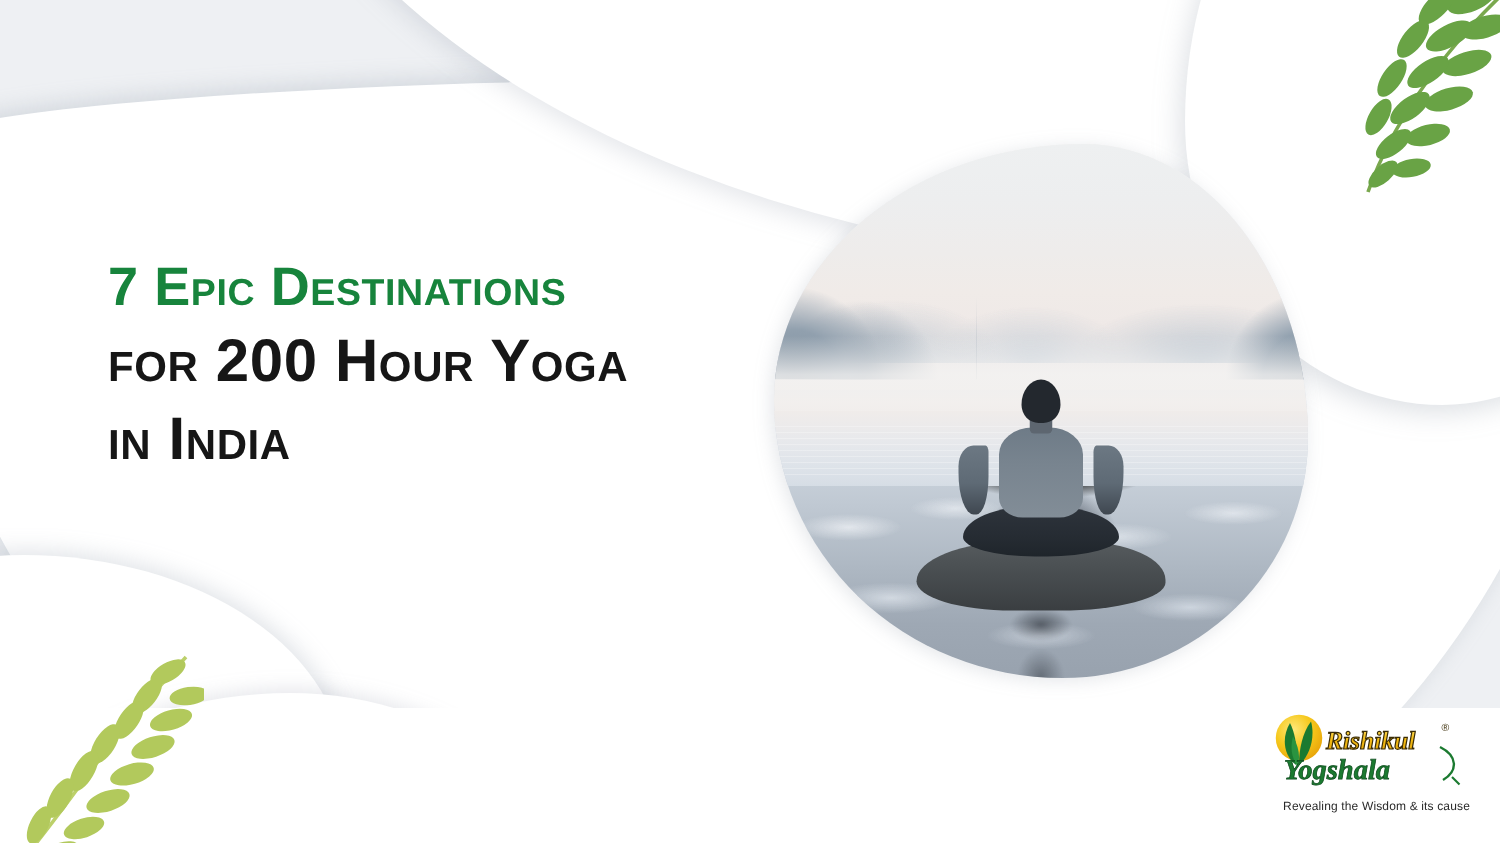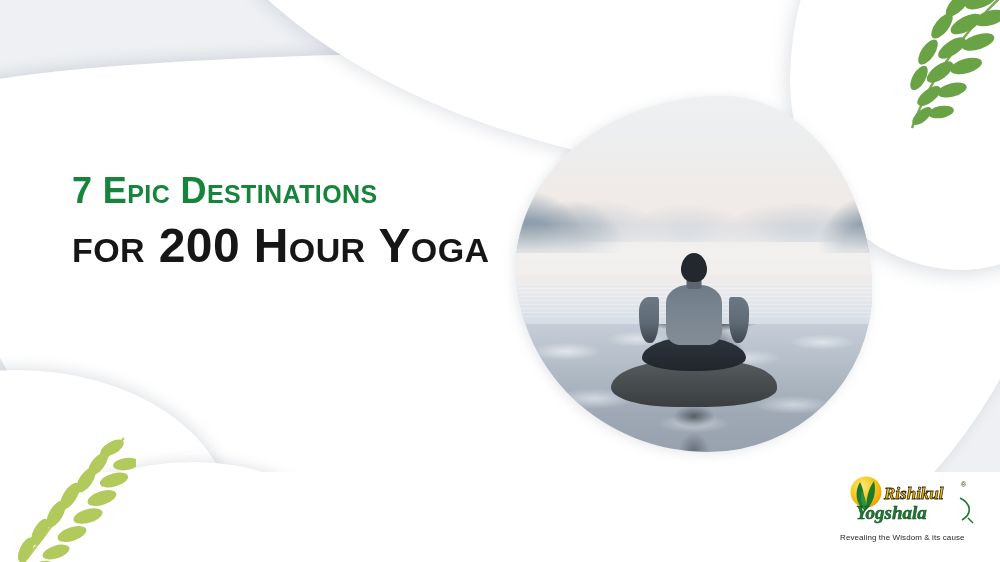--- a/index.html
+++ b/index.html
@@ -232,33 +232,33 @@
     position:absolute;
     left:72px; top:168px;
     width:420px;
     font-family:Liberation Sans, sans-serif;
     font-variant:small-caps;
     line-height:1.30;
     letter-spacing:0.4px;
   }
   .hl-line { display:block; white-space:nowrap; }
   .hl-1 { color:#17843c; font-size:36px; font-weight:700; }
-  .hl-2, .hl-3, .hl-4 { color:#161616; font-size:48px; font-weight:600; }
+  .hl-2, .hl-3, .hl-4 { color:#161616; font-size:40px; font-weight:600; }
   .hl-strong { font-weight:800; }
 
   
   .logo {
     position:absolute;
     right:20px; bottom:18px;
     width:140px; height:72px;
   }
   .logo-mark { position:absolute; left:0; top:2px; width:140px; height:52px; }
   .logo-tagline {
     position:absolute; left:0; bottom:2px; width:140px;
-    text-align:left;
+    text-align:right;
     font-family:"Liberation Sans", sans-serif;
     font-size:8px;
     color:#2a2a2a;
     letter-spacing:0.1px;
     white-space:nowrap;
   }
 </style>
 </head>
 <body>
 
@@ -336,20 +336,21 @@
       <ellipse cx="34" cy="98" rx="14.5" ry="6.6" transform="rotate(-62 34 98)"></ellipse>
       <ellipse cx="50" cy="118" rx="14" ry="6.4" transform="rotate(-18 50 118)"></ellipse>
       <ellipse cx="20" cy="116" rx="13.5" ry="6.2" transform="rotate(-64 20 116)"></ellipse>
       <ellipse cx="34" cy="134" rx="13" ry="6" transform="rotate(-20 34 134)"></ellipse>
     </g>
   </svg>
 
   <div class="headline">
     <span class="hl-line hl-1">7 Epic Destinations</span>
     <span class="hl-line hl-2"><span>for </span><span class="hl-strong">200</span><span> Hour Yoga</span></span>
+    <span class="hl-line hl-4">in India</span>
   </div>
 
   <div class="logo">
     <svg class="logo-mark" viewBox="0 0 140 52">
       <defs>
         <radialGradient id="gsun" cx="38%" cy="32%" r="72%">
           <stop offset="0%" stop-color="#ffe87a"></stop>
           <stop offset="55%" stop-color="#f6c81c"></stop>
           <stop offset="100%" stop-color="#e8a509"></stop>
         </radialGradient>

